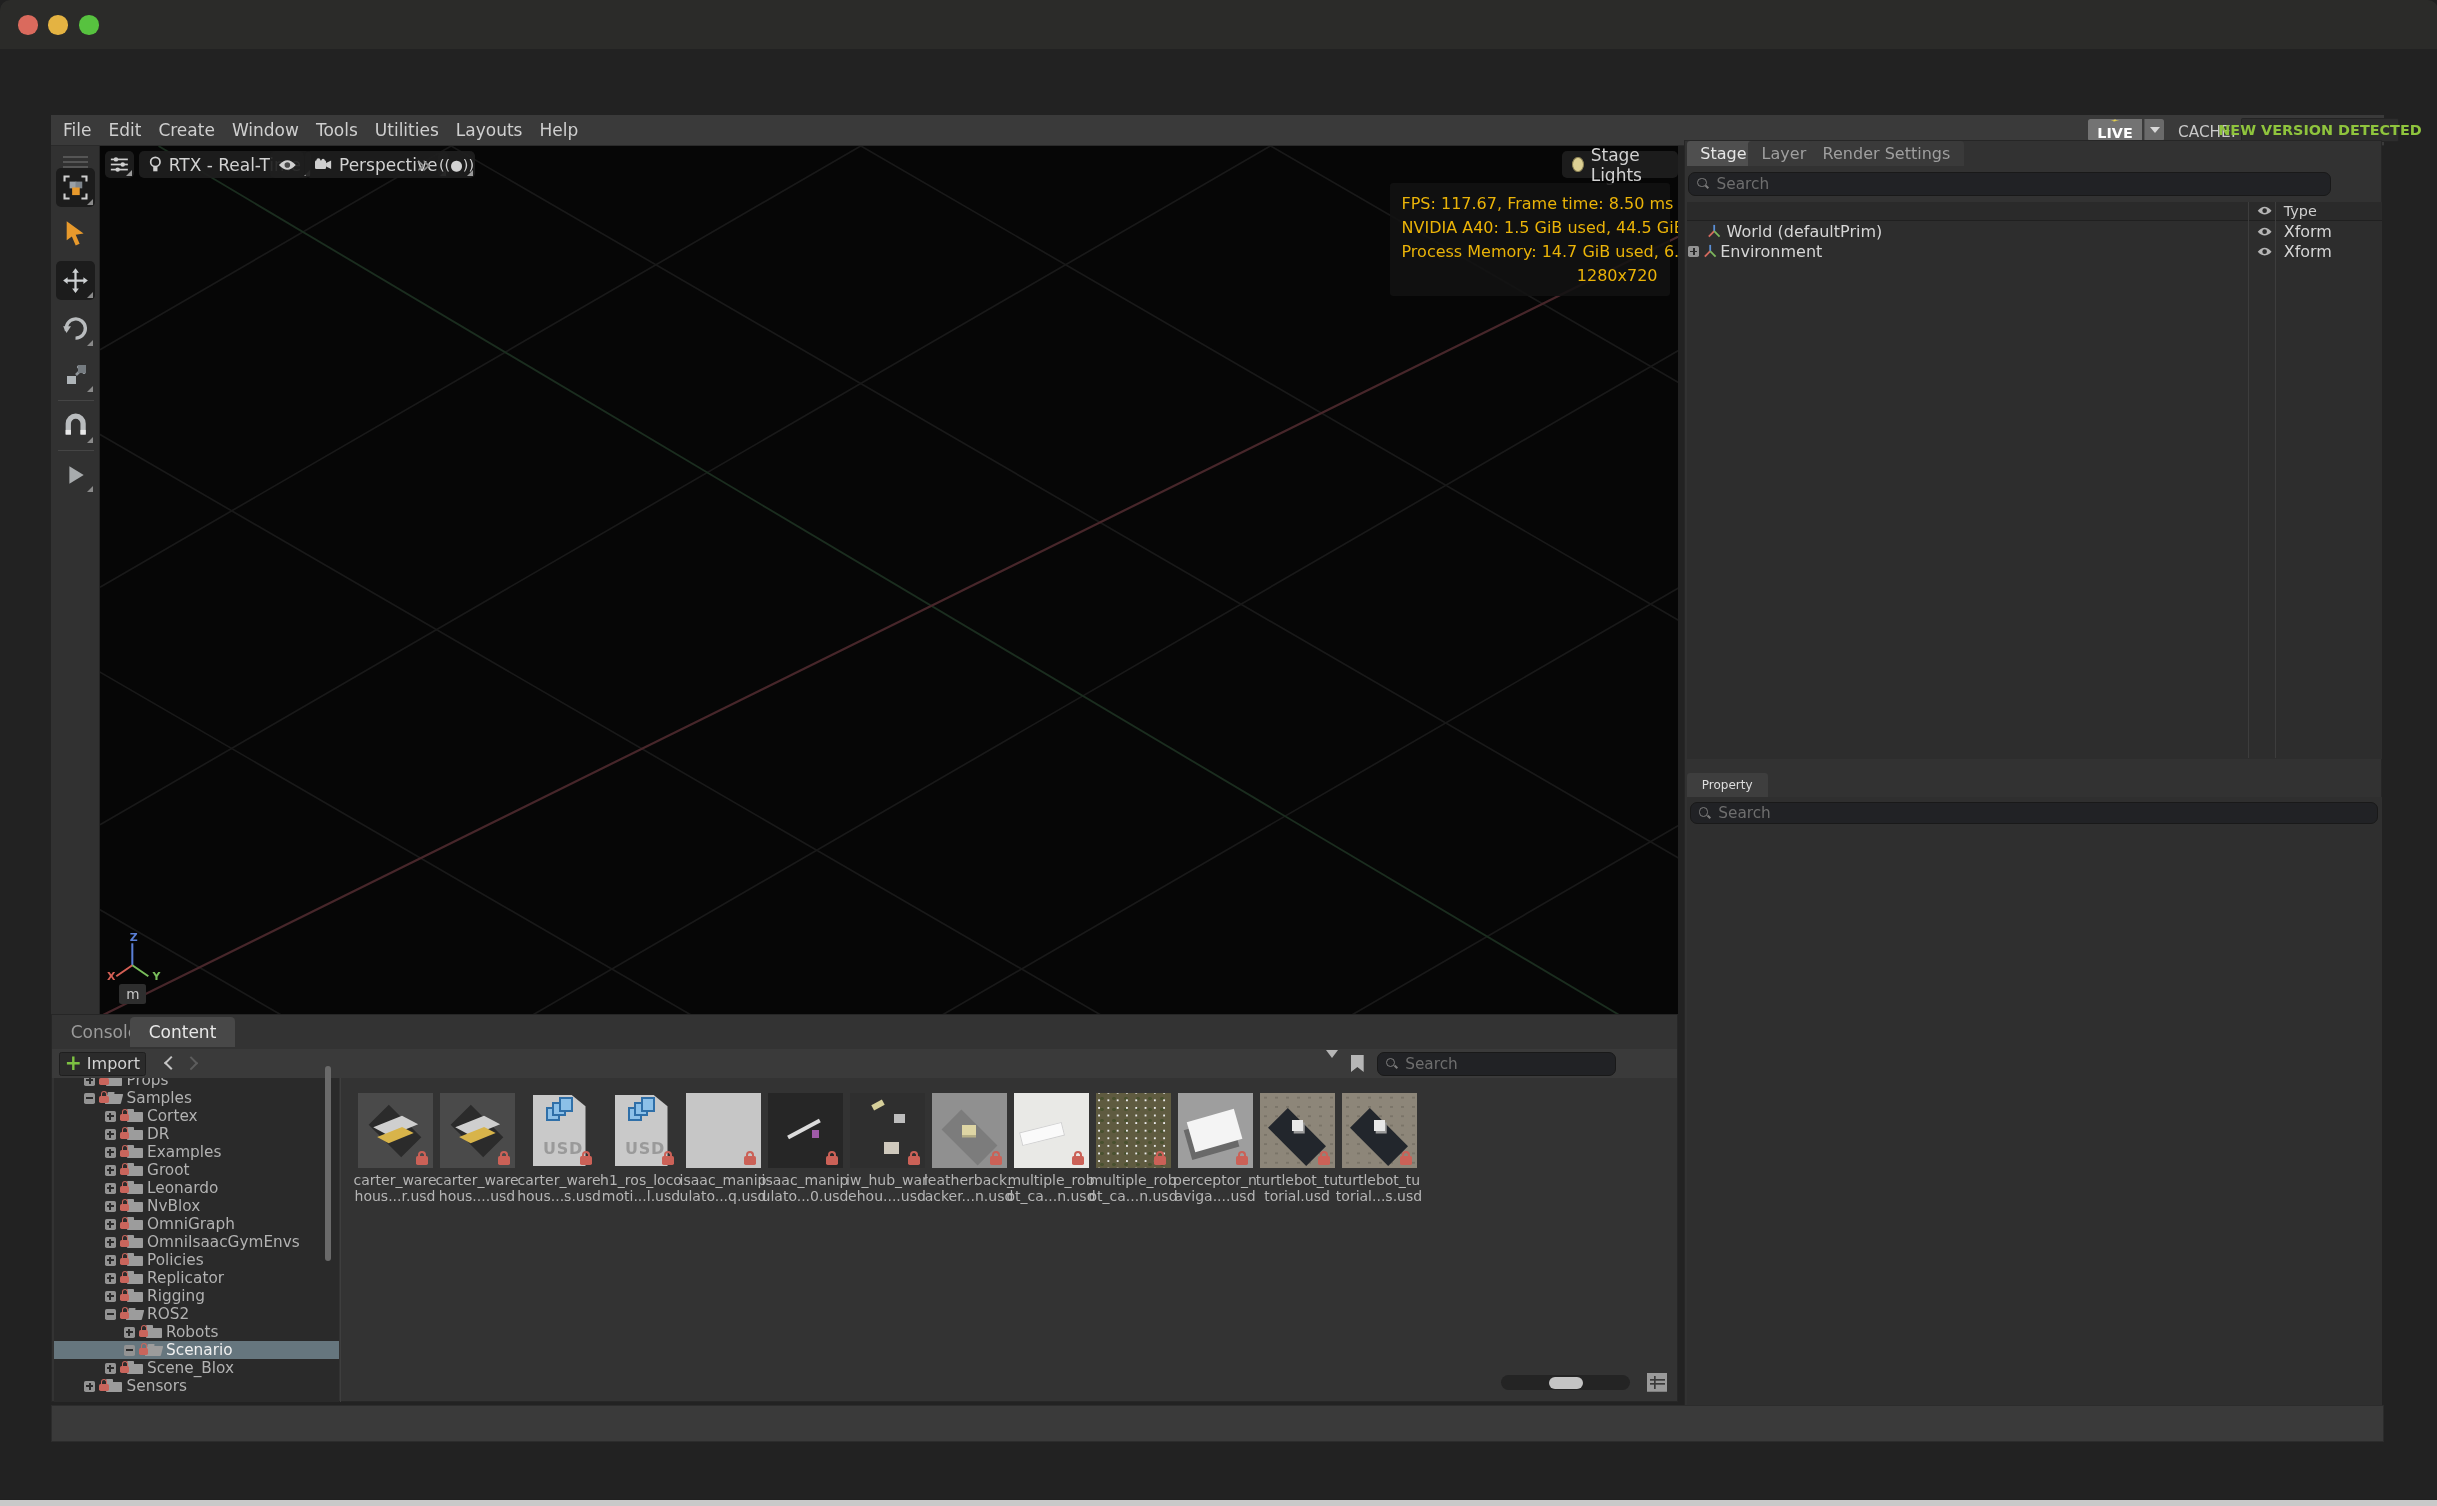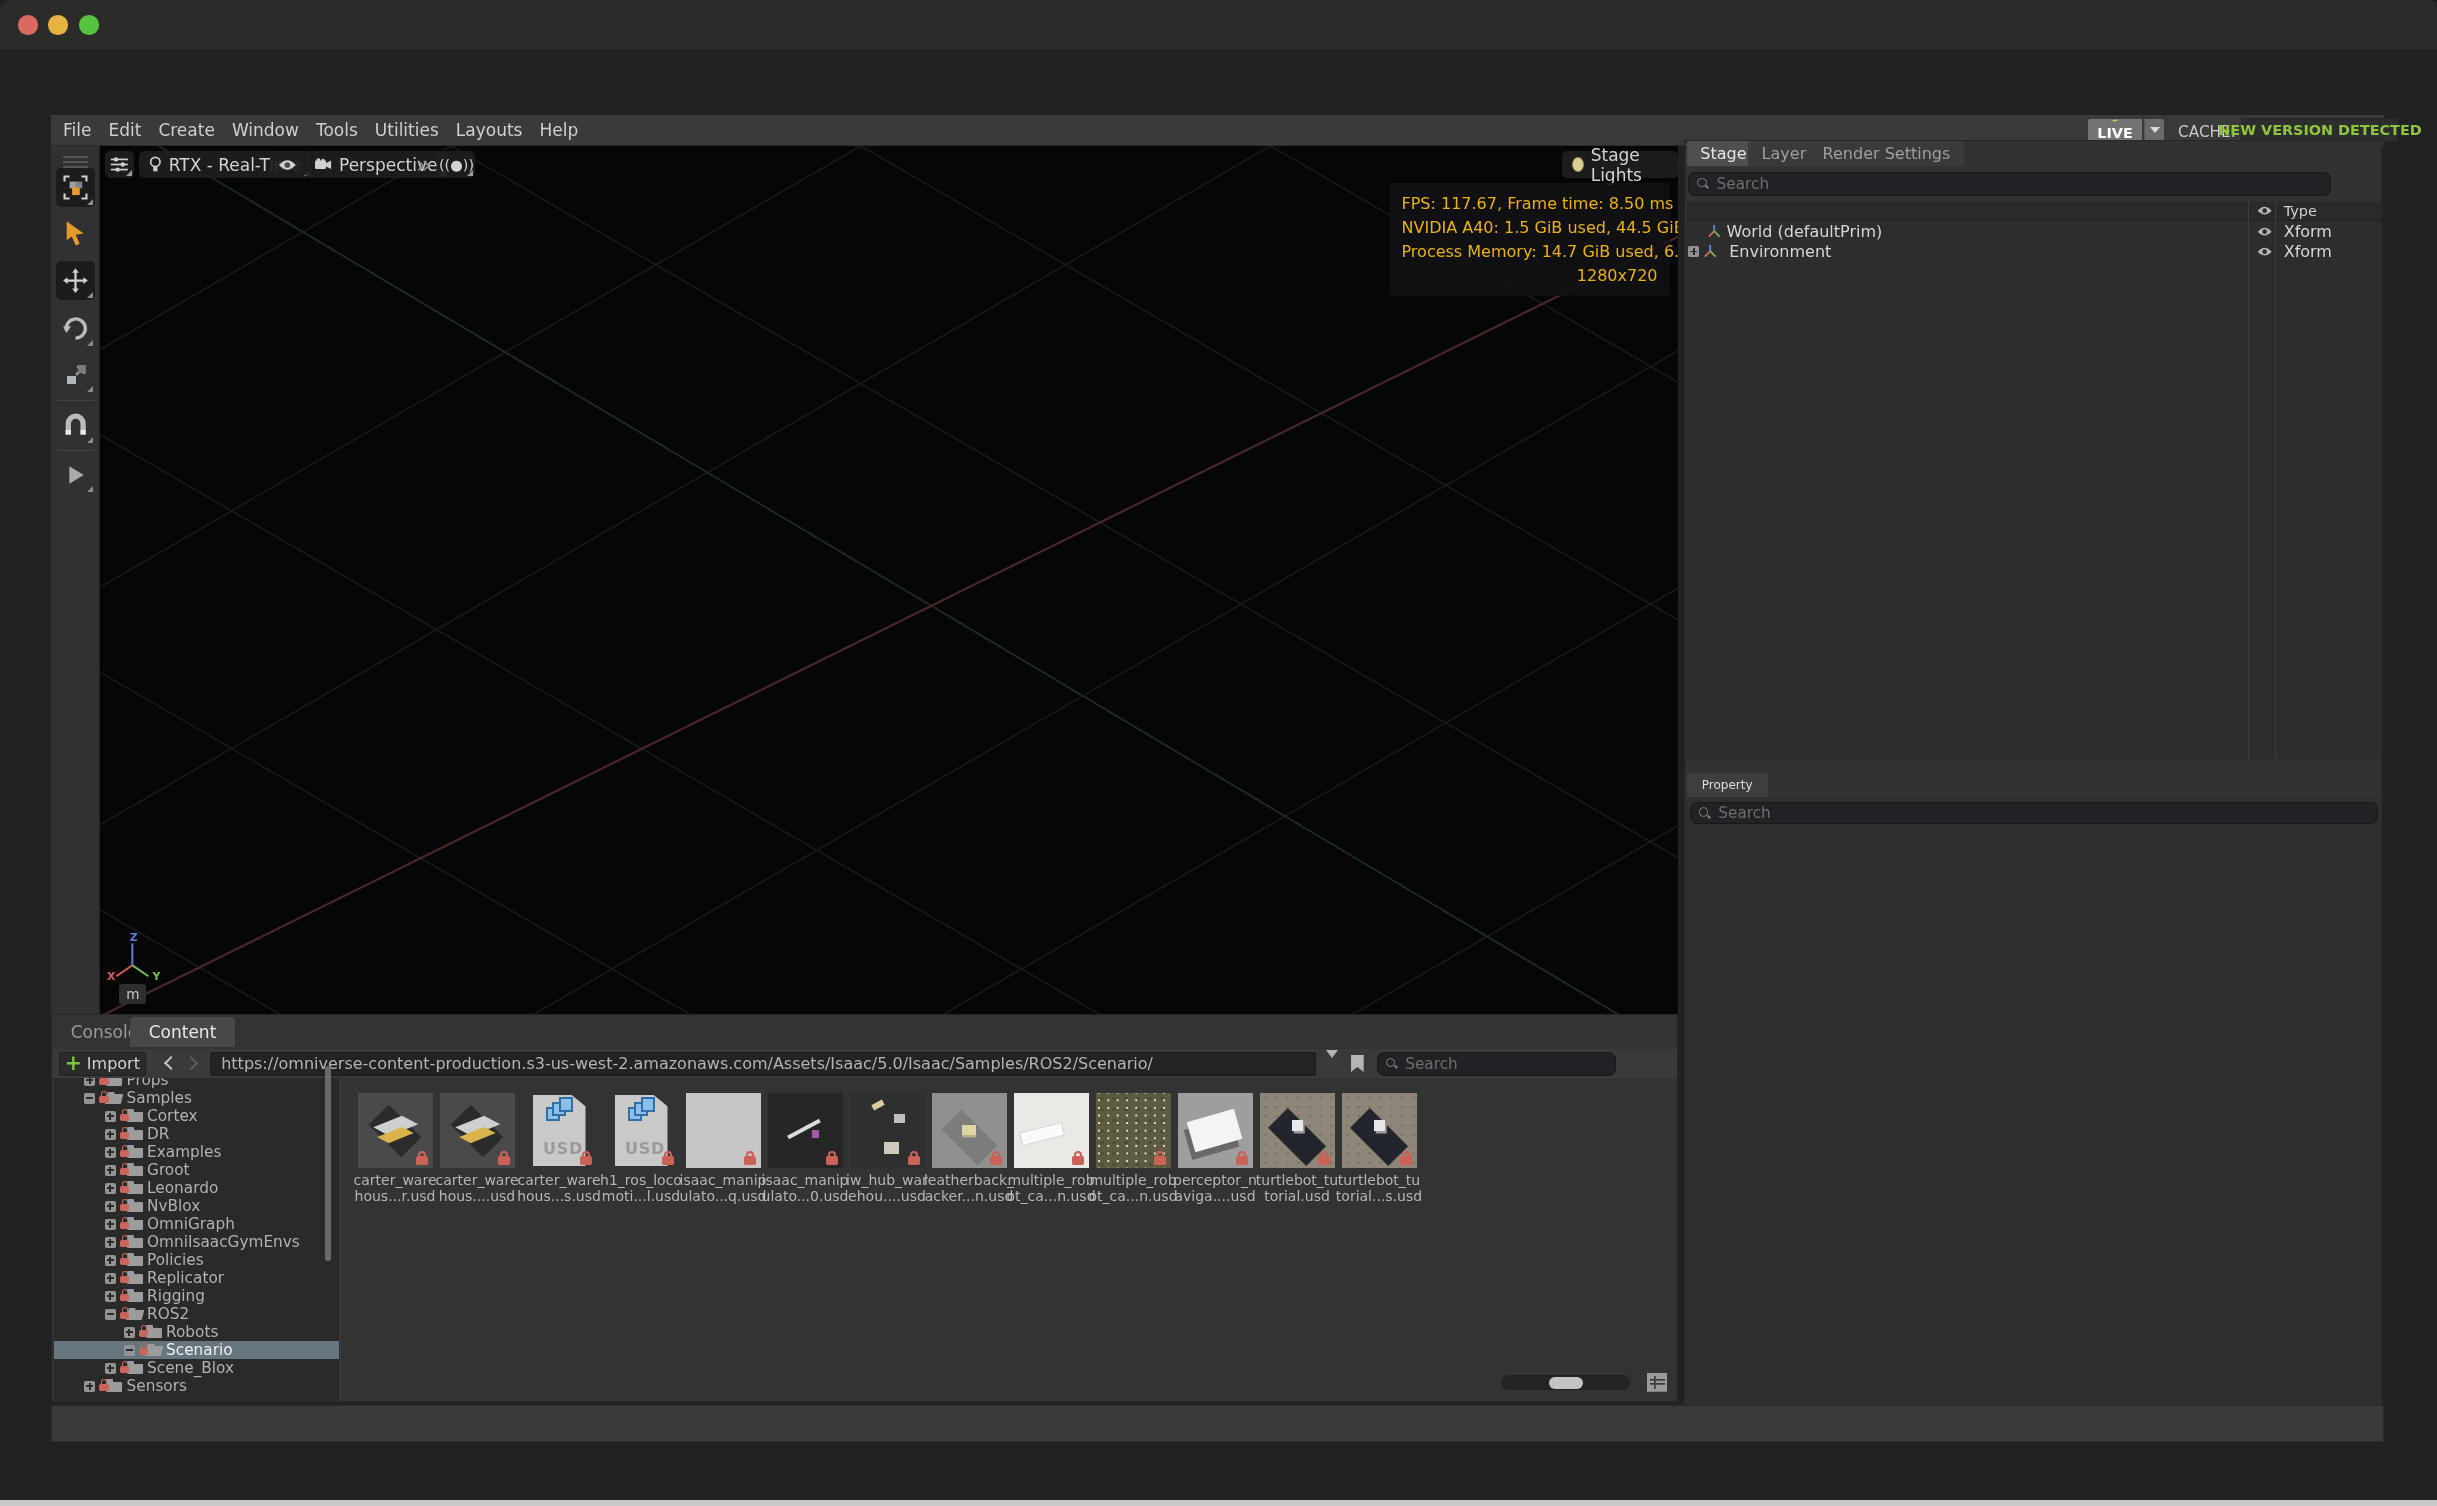--- a/index.html
+++ b/index.html
@@ -362,21 +362,21 @@
         </svg>
         <span style="position:absolute; left:597px;">Xform</span>
       </div>
       <div class="srow">
         <span class="exp plus" style="margin-left:1.7px;"></span>
         <svg width="14.4" height="14.4" viewBox="0 0 16 16" style="margin-left:3.4px;">
           <line x1="8" y1="8" x2="8" y2="1" stroke="#5a8fd6" stroke-width="2"></line>
             <line x1="8" y1="8" x2="2" y2="14" stroke="#d46a5e" stroke-width="2"></line>
             <line x1="8" y1="8" x2="14" y2="14" stroke="#7cb65c" stroke-width="2"></line>
         </svg>
-        <span style="margin-left:12px;">Environment</span>
+        <span style="margin-left:3px;">Environment</span>
         <svg width="15.3" height="9.3" viewBox="0 0 20 12" style="position:absolute; left:570px;">
           <path d="M1 6 Q10 -4 19 6 Q10 16 1 6 Z" fill="#b5b5b5"></path>
             <circle cx="10" cy="6" r="3" fill="#2d2d2d"></circle>
         </svg>
         <span style="position:absolute; left:597px;">Xform</span>
       </div>
     </div>
     <div class="colsep" style="left:563px;"></div>
     <div class="colsep" style="left:590px;"></div>
 
@@ -399,23 +399,20 @@
         <span>Content</span>
       </div>
 
     <div class="btoolbar">
       <div class="import-btn">
         <span class="plus-green">+</span>
         <span>Import</span>
       </div>
       <div class="nav-arrow nav-back"></div>
       <div class="nav-arrow nav-fwd"></div>
-      <div class="urlbar">
-        <input type="text" value="https://omniverse-content-production.s3-us-west-2.amazonaws.com/Assets/Isaac/5.0/Isaac/Samples/ROS2/Scenario/" style="">
-      </div>
       <div style="position:absolute; left:1274px; top:9.3px;"><span class="tri-down"></span></div>
       <div style="position:absolute; left:1299px; top:6px;">
           <span class="bookmark" style="display:block;"></span>
         </div>
       <div class="searchbox" style="position:absolute; left:1325px; top:2.5px; width:239px; height:24px;">
         <span class="i-search"></span>
         <input type="text" placeholder="Search" style="">
       </div>
       <div style="position:absolute; left:1574px; top:7.6px;"><span class="i-funnel"></span></div>
       <div style="position:absolute; left:1598px; top:8.5px;"><span class="i-burger"></span></div>

